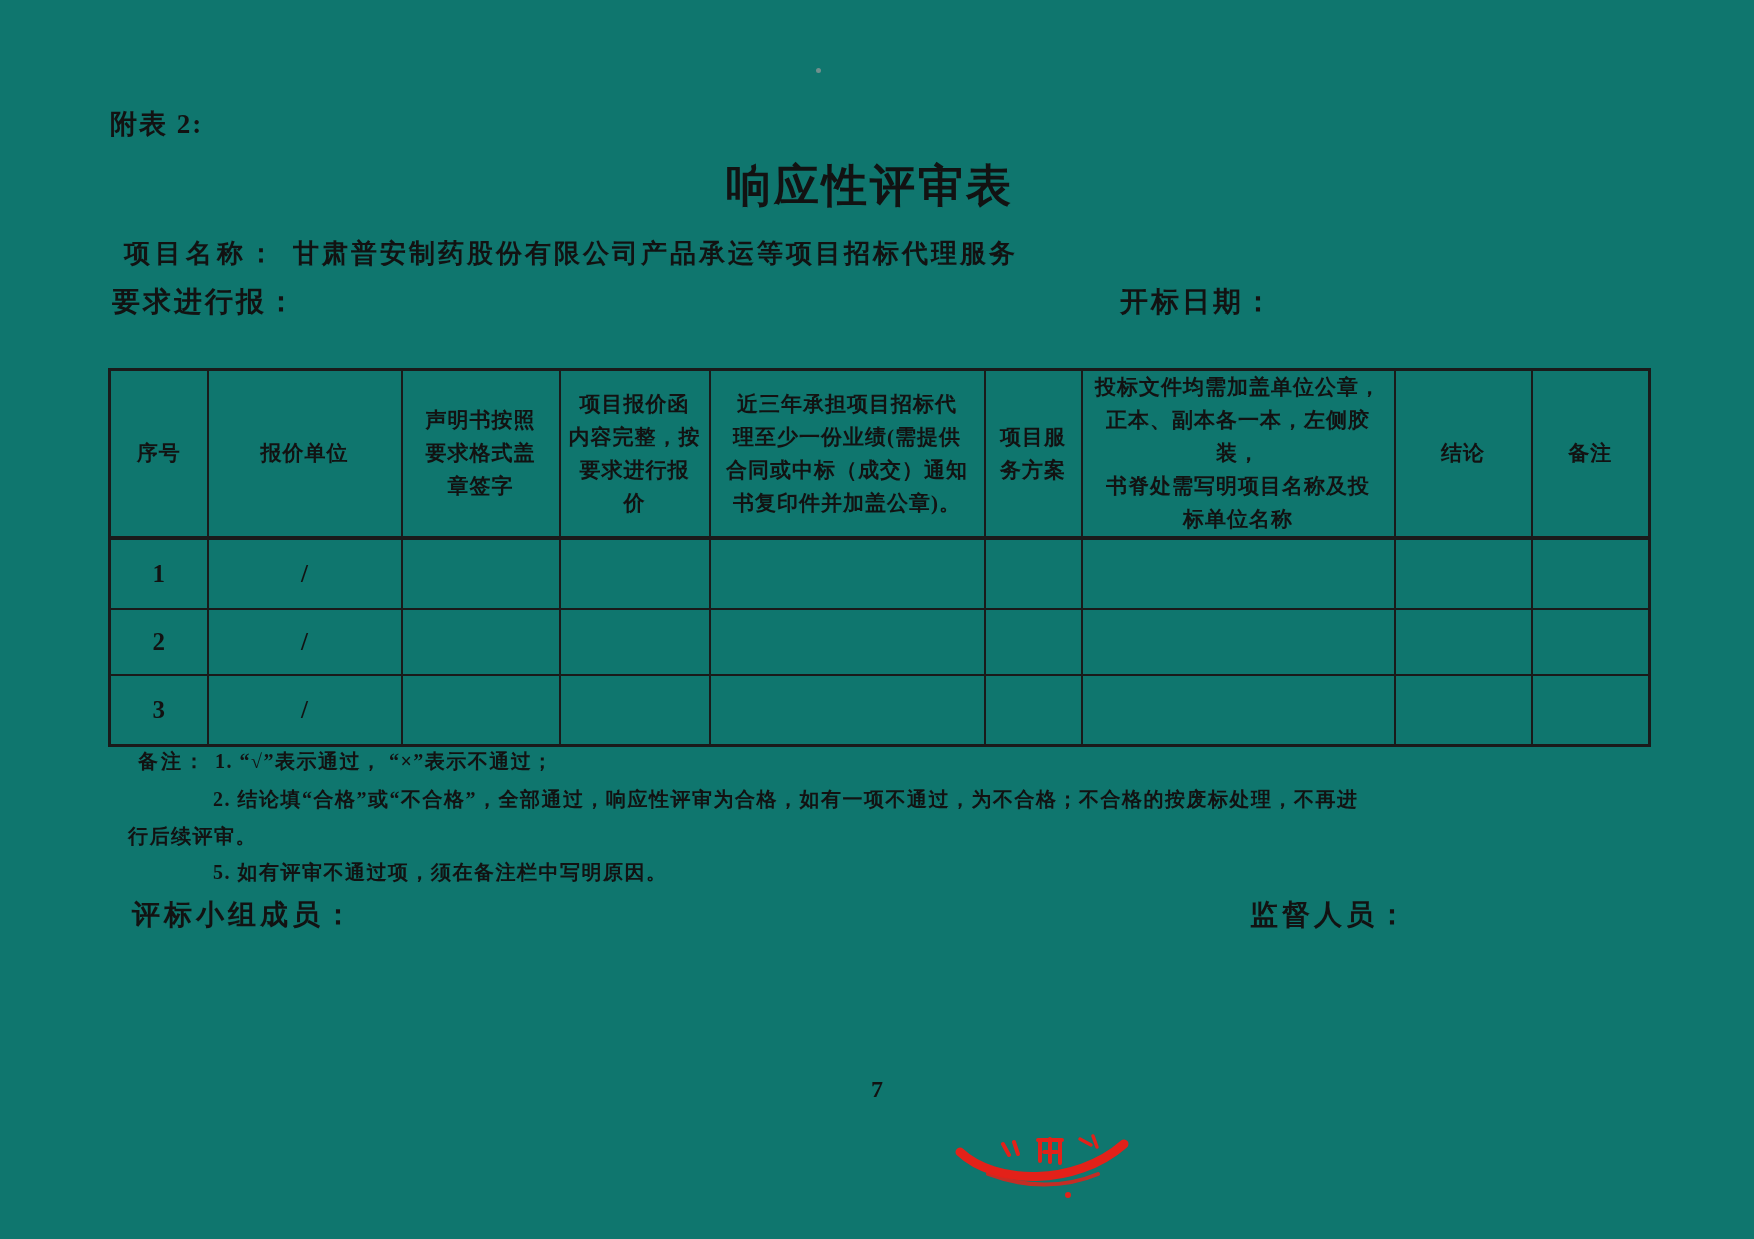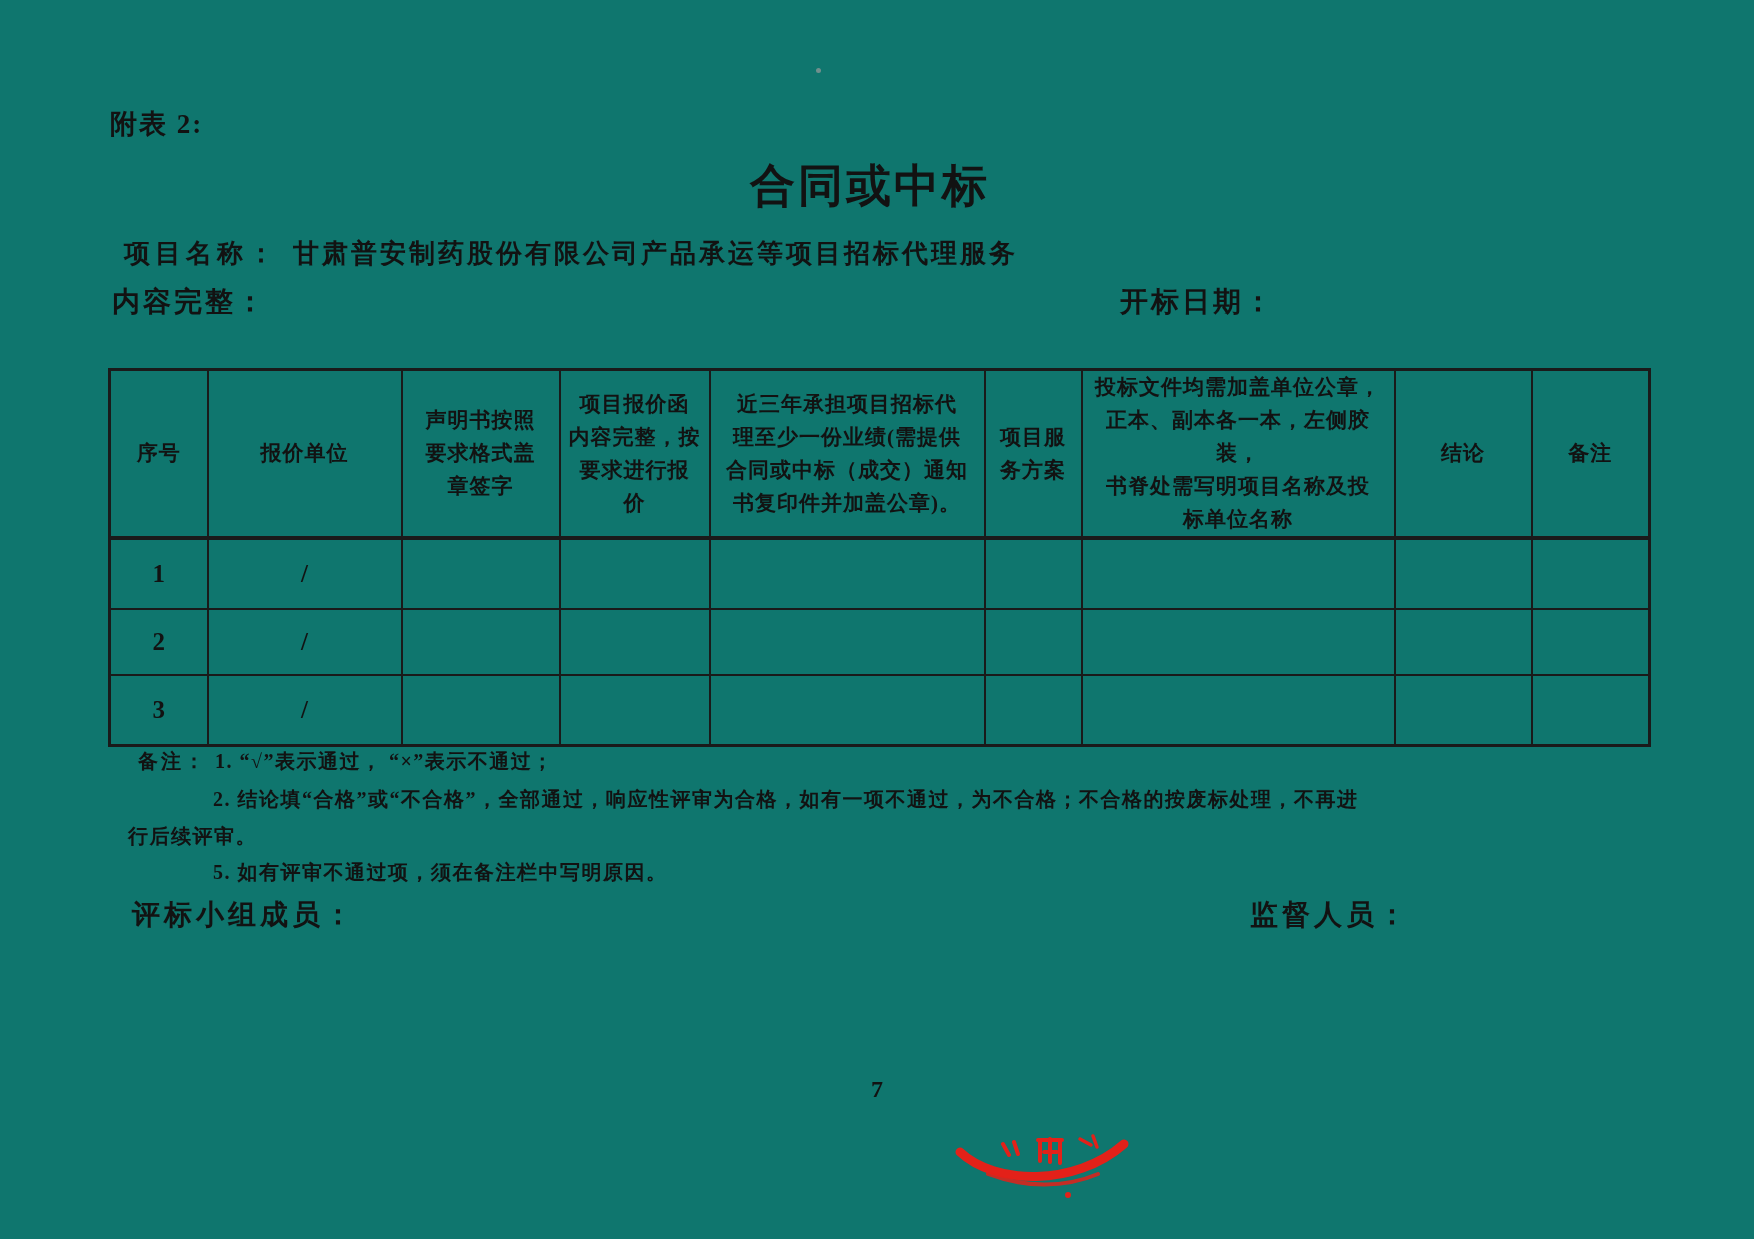--- a/index.html
+++ b/index.html
@@ -61,27 +61,27 @@
 </style>
 </head>
 <body>
 
 <div class="page">
 
   <div class="speck"></div>
 
   <div class="attachment-label">附表 2:</div>
 
-  <h1 class="doc-title">合同或中标</h1>
+  <h1 class="doc-title">响应性评审表</h1>
 
   <div class="project-line">
     <span class="lbl">项目名称：</span><span>甘肃普安制药股份有限公司产品承运等项目招标代理服务</span>
   </div>
 
-  <div class="place-label">内容完整：</div>
+  <div class="place-label">要求进行报：</div>
 
   <div class="date-label">开标日期：</div>
 
   <table class="review-table">
     <colgroup>
       <col style="width:98px">
         <col style="width:194px">
         <col style="width:158px">
       <col style="width:150px">
         <col style="width:275px">

